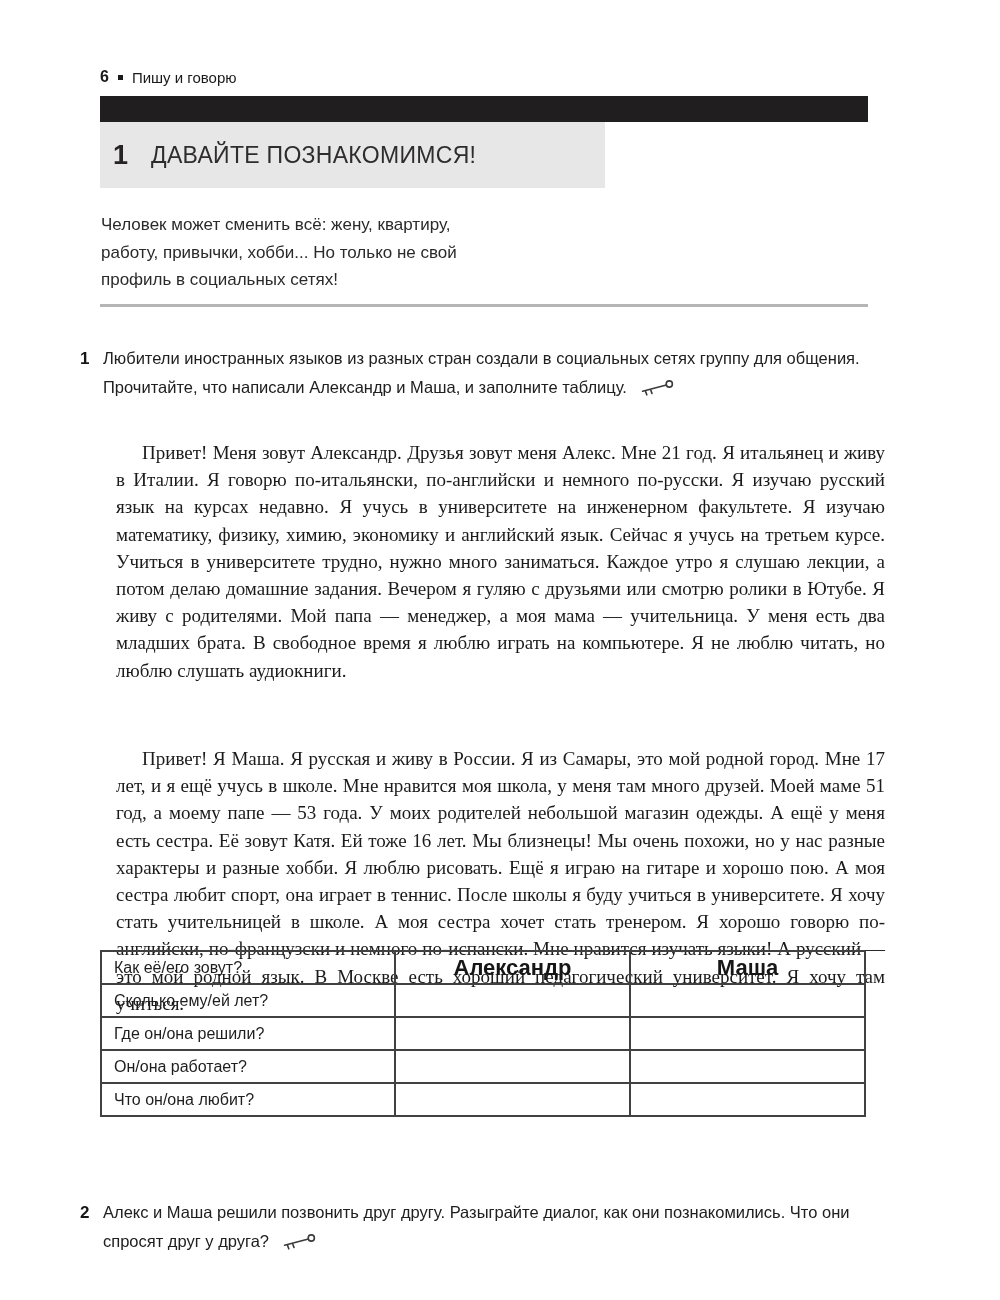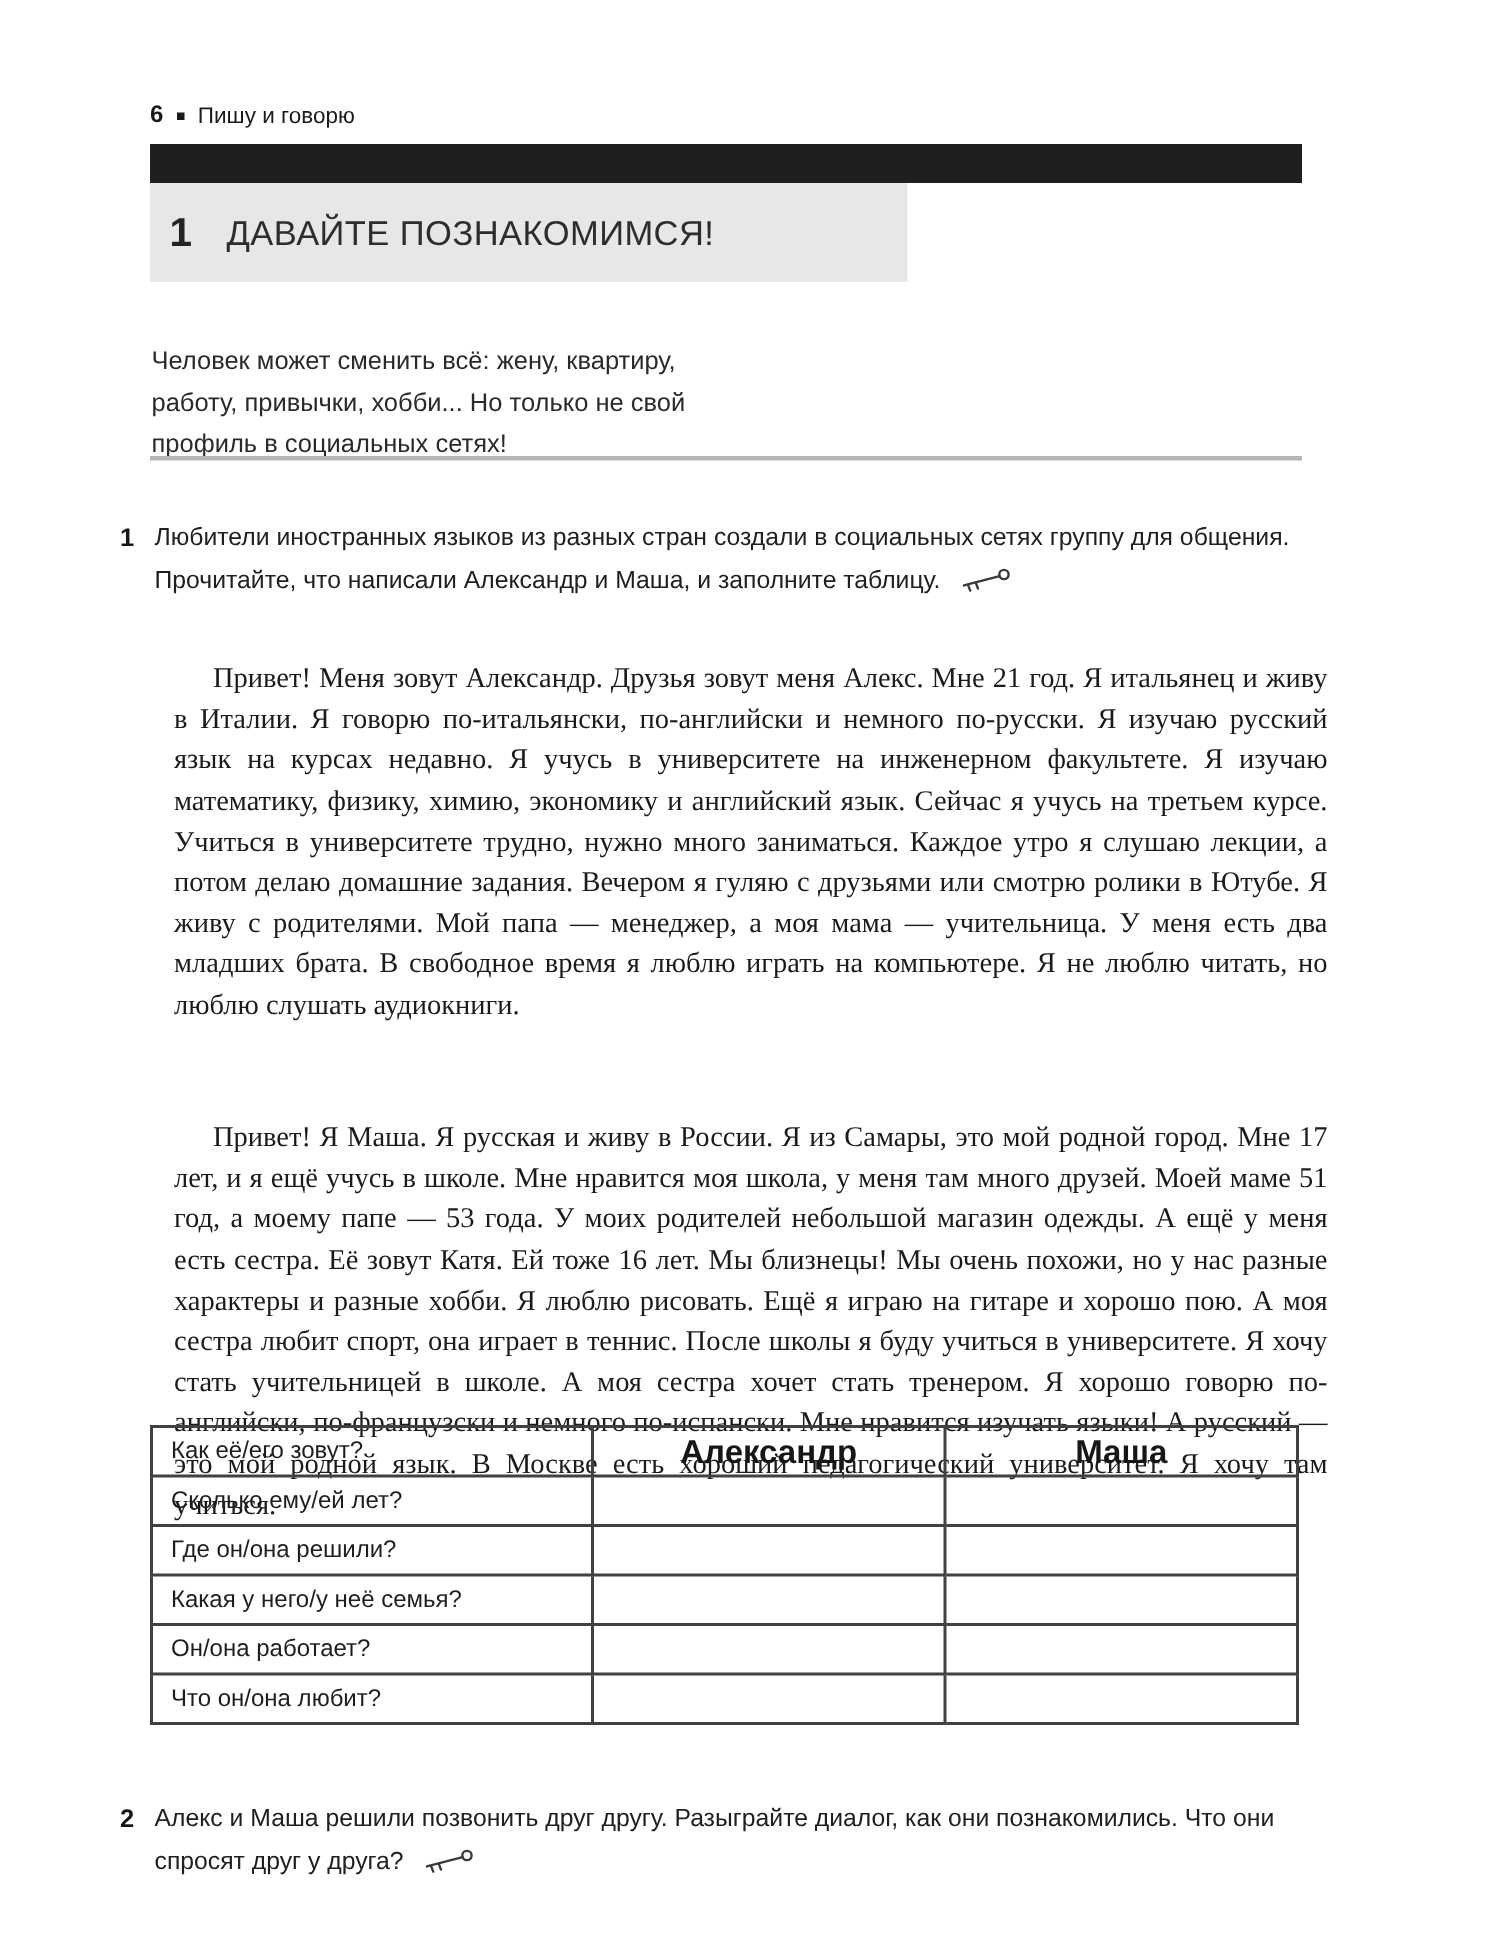--- a/index.html
+++ b/index.html
@@ -20,21 +20,21 @@
   .running-head .sq{width:5px;height:5px;background:#1a1a1a;display:inline-block;}
   
   .black-bar{position:absolute;left:100px;top:96px;width:768px;height:26px;background:#201e1f;}
   .chapter-box{
     position:absolute;left:100px;top:122px;width:505px;height:66px;
     background:#e7e7e7;display:flex;align-items:center;
   }
   .chapter-num{font-weight:700;font-size:27px;margin-left:13px;color:#252324;}
   .chapter-title{font-size:23px;margin-left:23px;color:#2e2c2d;letter-spacing:.3px;}
   
-  .epigraph{position:absolute;left:101px;top:211px;font-size:17px;line-height:27.5px;color:#2a2a2a;margin-top:16px;}
+  .epigraph{position:absolute;left:101px;top:211px;font-size:17px;line-height:27.5px;color:#2a2a2a;}
   .epigraph span{display:block;}
   .divider{position:absolute;left:100px;top:304px;width:768px;height:3px;background:#b5b5b5;}
   
   .exercise{position:absolute;left:103px;width:766px;font-size:16.5px;line-height:29px;color:#202020;}
   .exercise .ex-num{position:absolute;left:-23px;top:0;font-weight:700;font-size:17px;color:#161616;}
   .exercise .line{display:block;}
   .key-icon{margin-left:10px;vertical-align:-3px;}
   #exercise1{top:344px;}
   #exercise2{top:1198px;}
   
@@ -118,25 +118,20 @@
       <td>Сколько ему/ей лет?</td>
       <td></td>
       <td></td>
     </tr>
     <tr>
       <td>Где он/она решили?</td>
       <td></td>
       <td></td>
     </tr>
     <tr>
-      <td>Какая у него/у неё семья?</td>
-      <td></td>
-      <td></td>
-    </tr>
-    <tr>
       <td>Он/она работает?</td>
       <td></td>
       <td></td>
     </tr>
     <tr>
       <td>Что он/она любит?</td>
       <td></td>
       <td></td>
     </tr>
   </tbody>

